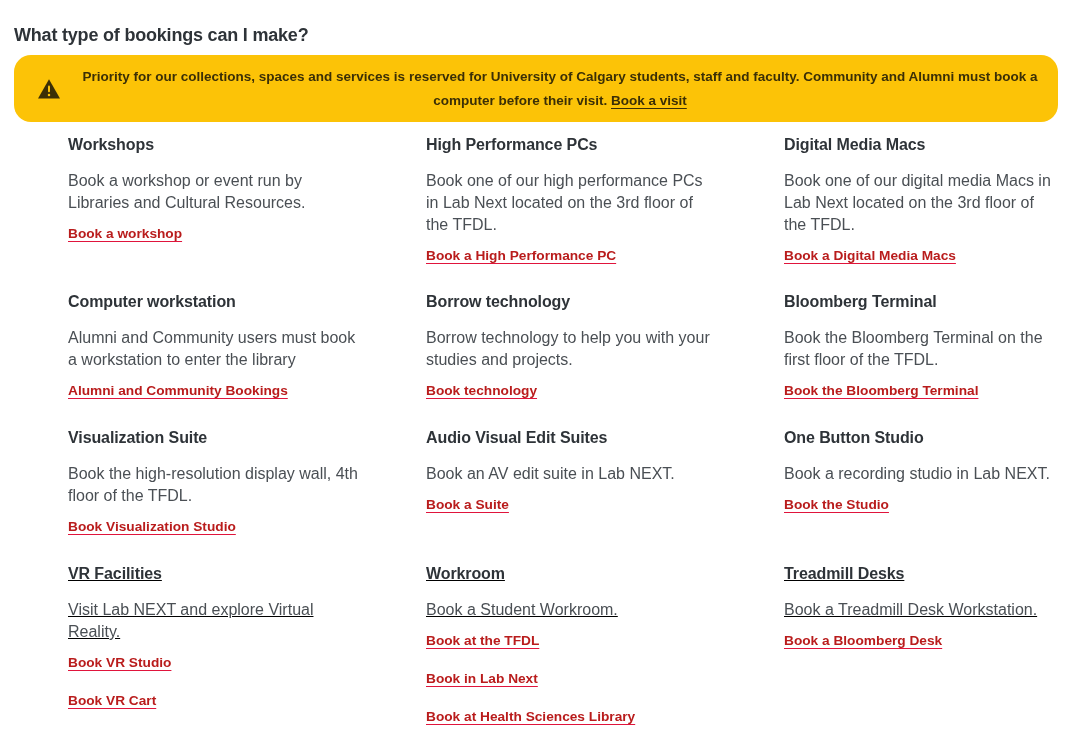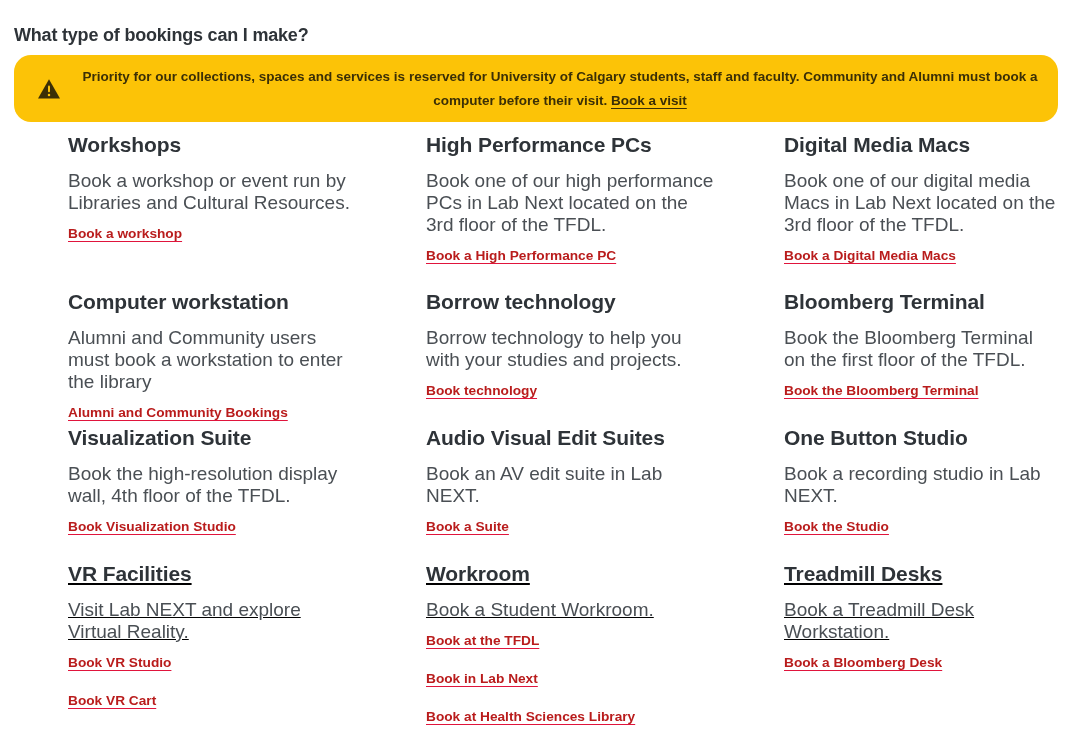--- a/index.html
+++ b/index.html
@@ -85,29 +85,29 @@
     width: 100%;
   }
   .col {
     width: 358px;
     flex: 0 0 358px;
     padding-right: 38px;
   }
   .col:last-child { flex: 0 0 274px; width: 274px; padding-right: 0; }
 
   .card-title {
-    font-size: 21px;
+    font-size: 16px;
     line-height: 26px;
     font-weight: 700;
     color: #2e3338;
     margin: 0 0 12px 0;
     letter-spacing: -0.1px;
   }
   .card-desc {
-    font-size: 19px;
+    font-size: 16px;
     line-height: 22px;
     color: #4a4f54;
     margin: 0 0 10px 0;
     max-width: 290px;
   }
   .card-links {
     margin: 0;
     padding: 0;
     list-style: none;
   }

